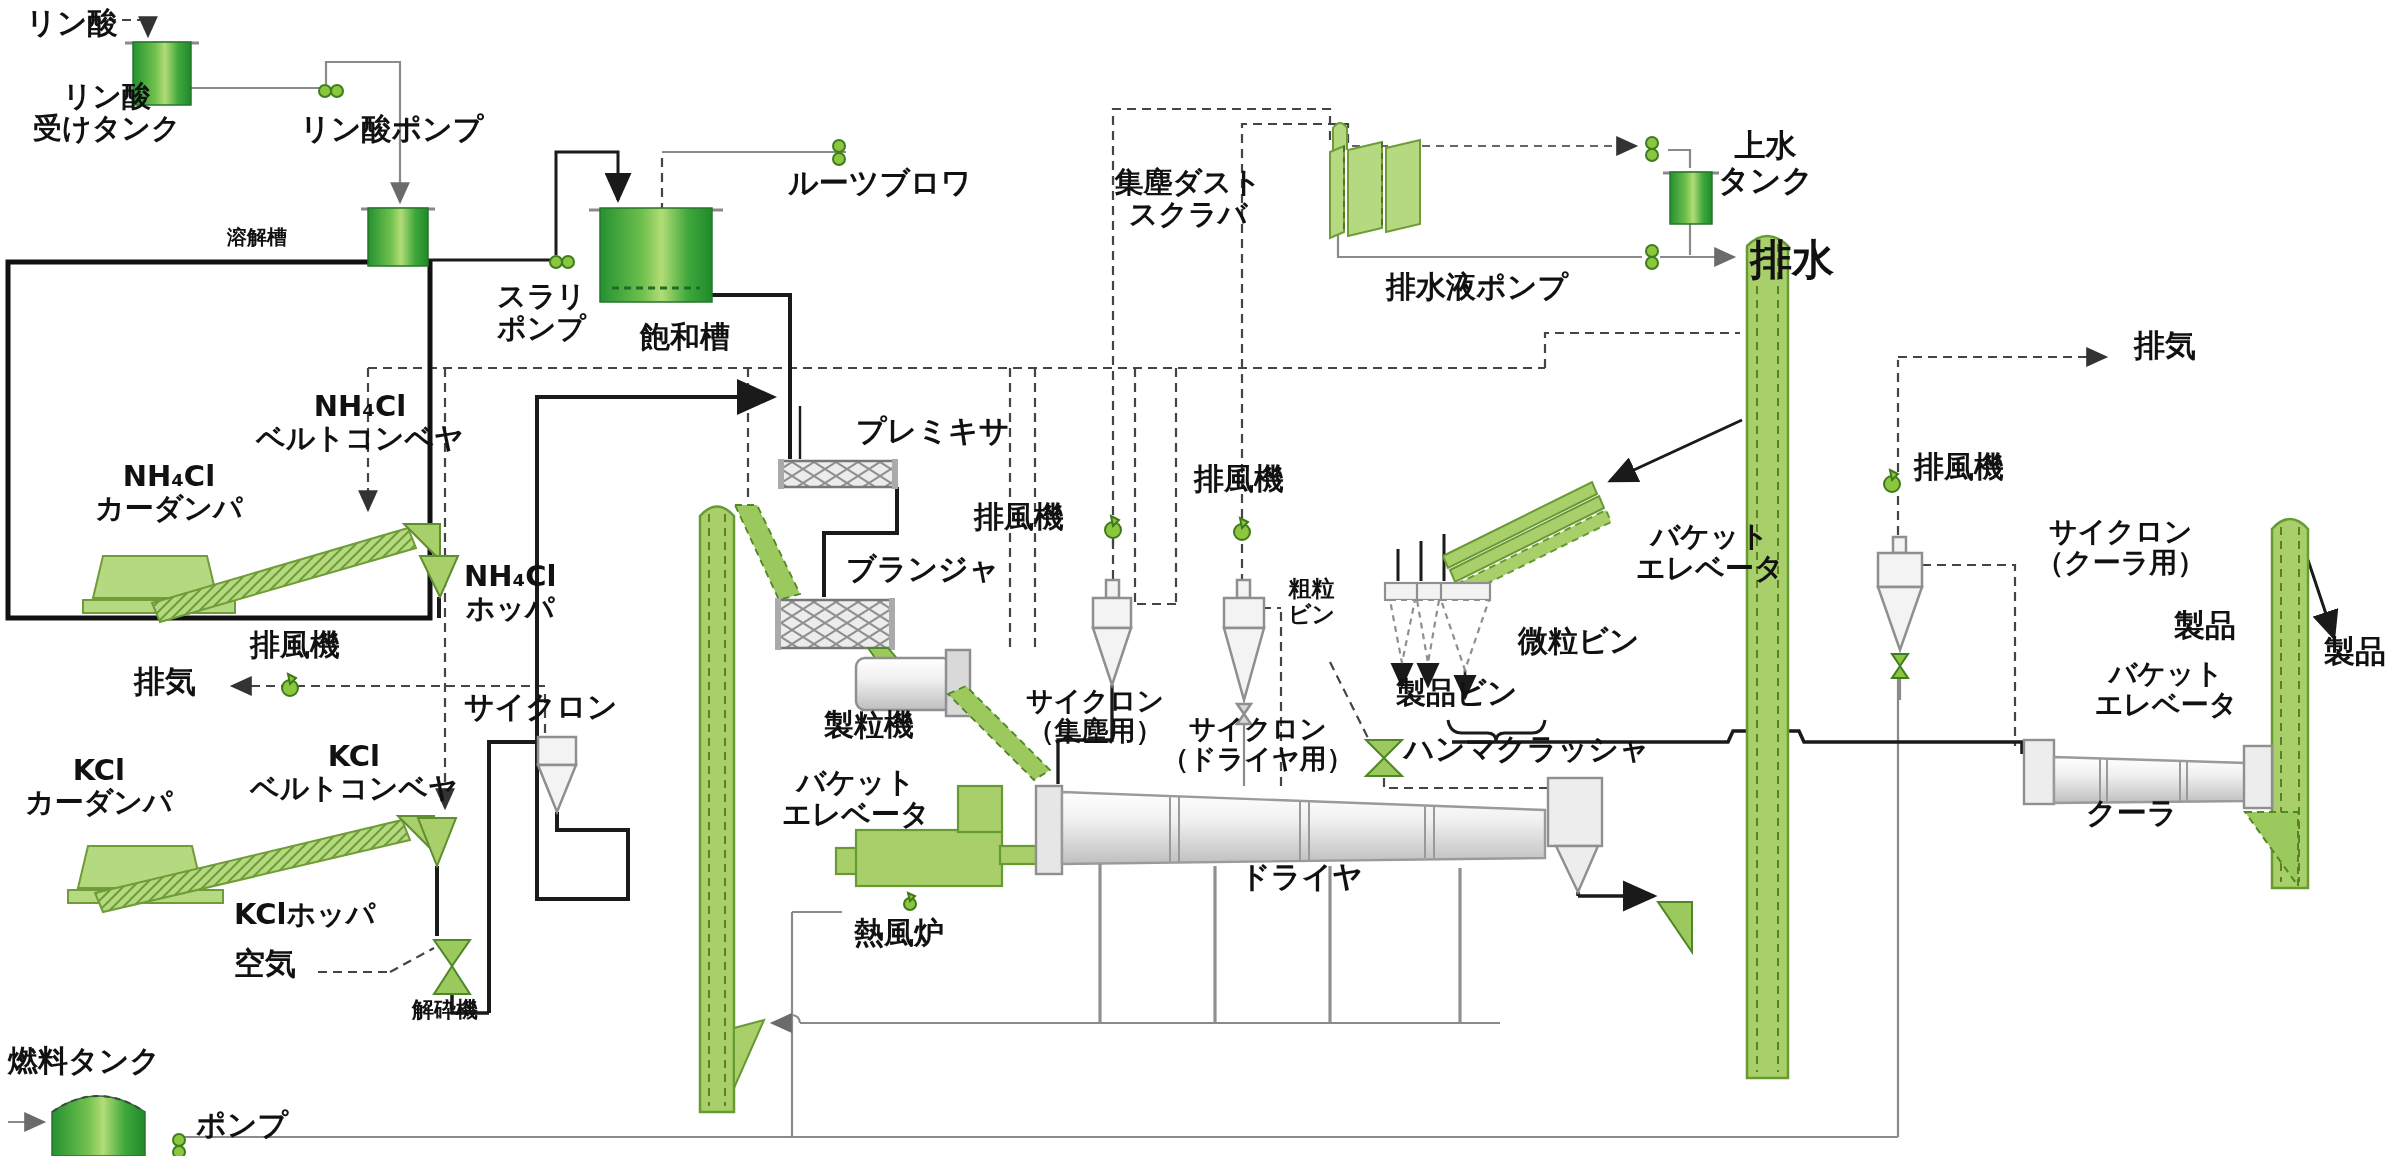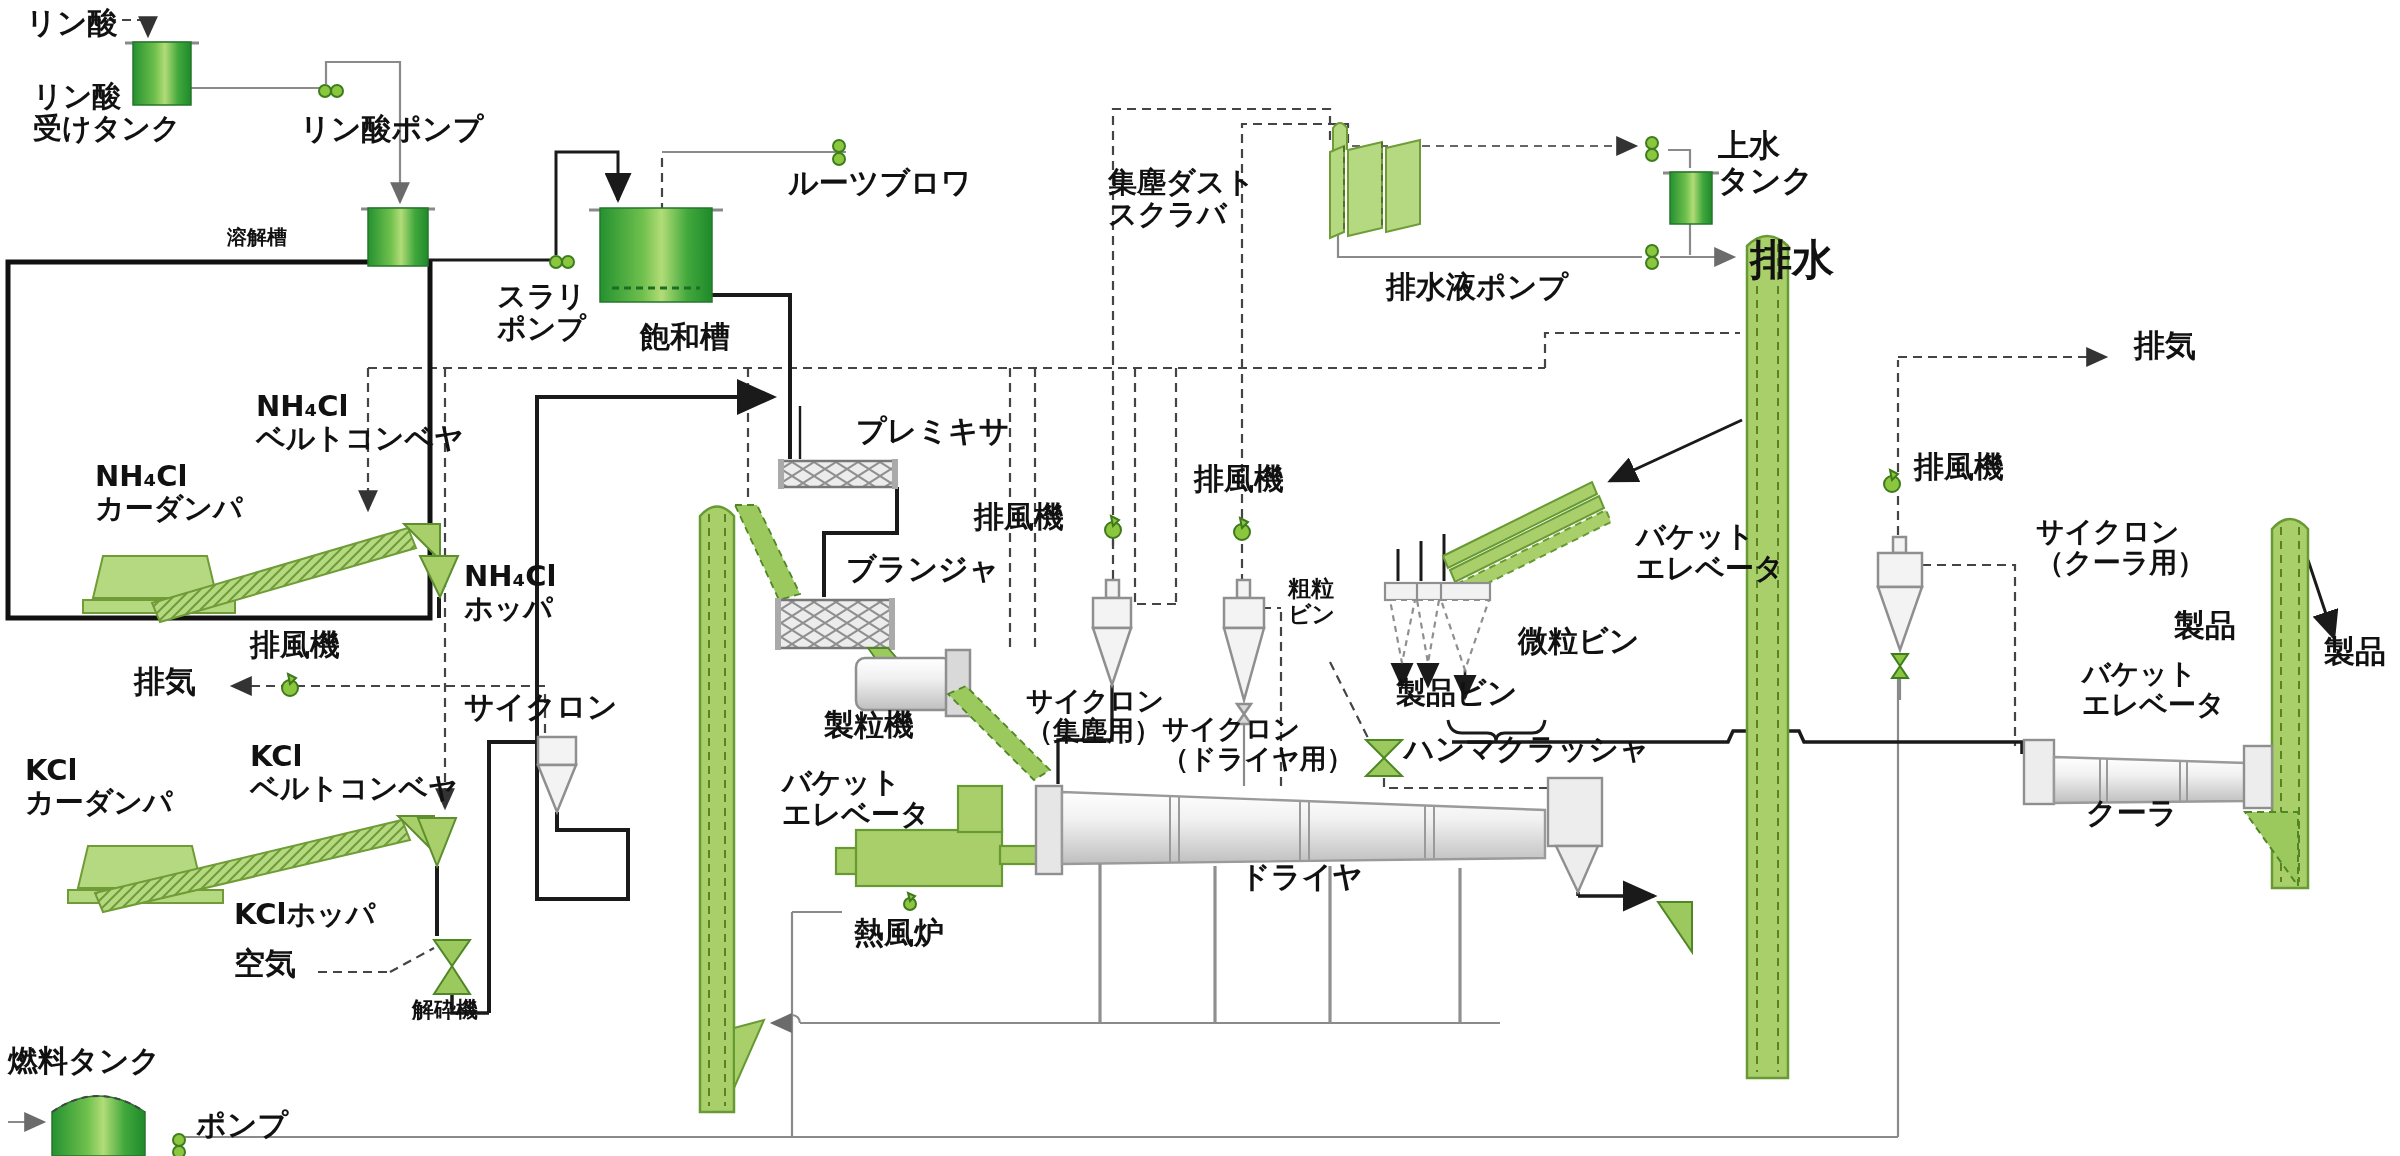--- a/index.html
+++ b/index.html
@@ -1,21 +1,21 @@
 <!DOCTYPE html>
 <html><head>
 <meta charset="utf-8">
 <style>
   html,body{margin:0;padding:0;background:#fff;}
   #stage{position:relative;width:2400px;height:1156px;background:#ffffff;overflow:hidden;
          font-family:"DejaVu Sans",sans-serif;}
   #art{position:absolute;left:0;top:0;}
   .lbl{position:absolute;font-weight:bold;color:#111;line-height:1.12;white-space:pre-line;
-       font-family:"DejaVu Sans",sans-serif;letter-spacing:0px;}
-  .ctr{text-align:left;}
+       font-family:"DejaVu Sans",sans-serif;letter-spacing:0px;text-align:center;}
+  .ctr{text-align:center;}
 </style>
 </head>
 <body>
 
 <div id="stage">
 
 <svg id="art" width="2400" height="1156" viewBox="0 0 2400 1156">
   <defs>
     <linearGradient id="tankG" x1="0" y1="0" x2="1" y2="0">
       <stop offset="0" stop-color="#249130"></stop>

